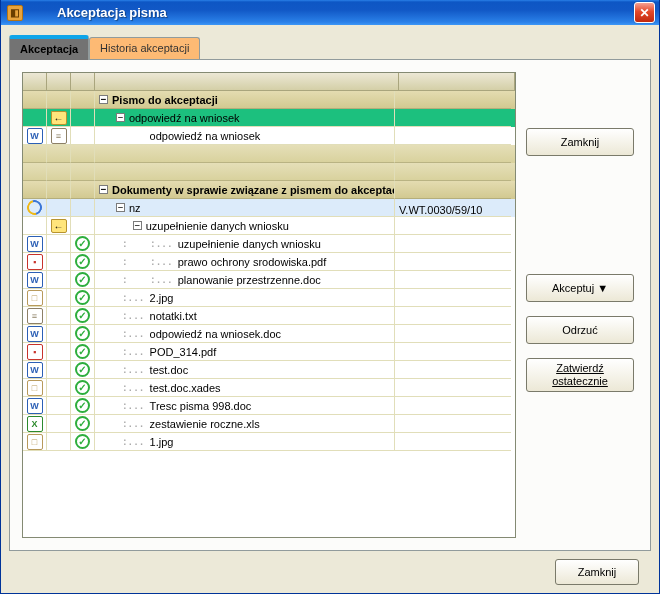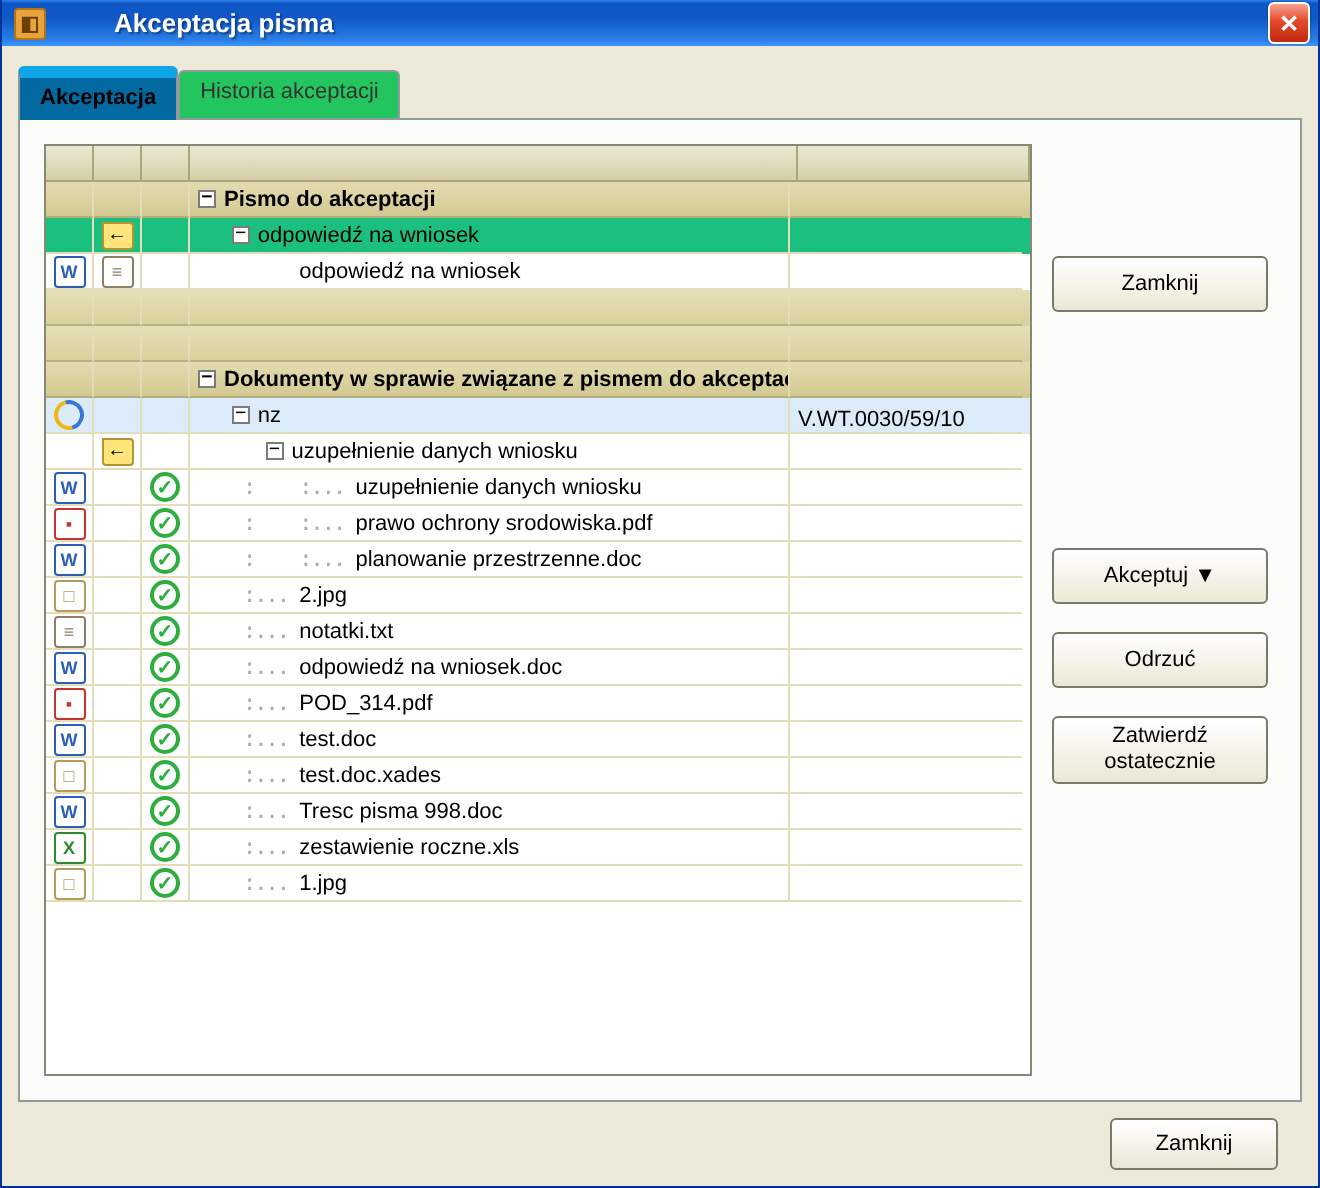--- a/index.html
+++ b/index.html
@@ -69,34 +69,34 @@
   }
   .tabs {
     display: flex;
     position: relative;
     z-index: 2;
   }
   .tab {
     padding: 4px 10px 4px 10px;
     border: 1px solid #919b9c;
     border-bottom: none;
-    background: #22c55e;
+    background: #fdba74;
     border-top-left-radius: 3px;
     border-top-right-radius: 3px;
     margin-right: 0;
     cursor: pointer;
     position: relative;
   }
   .tab.active {
-    background: #0369a1;
+    background: #737373;
     font-weight: bold;
     z-index: 3;
     padding-bottom: 5px;
     margin-bottom: -1px;
-    border-top: 6px solid #0ea5e9;
+    border-top: 4px solid #0ea5e9;
   }
   .tab:not(.active) {
     margin-top: 2px;
     color: #333;
   }
   .tab-panel {
     border: 1px solid #919b9c;
     background: #fcfcfa;
     flex: 1;
     display: flex;
@@ -248,21 +248,21 @@
     border: 1px solid #7a7a6a;
     border-radius: 3px;
     background: linear-gradient(to bottom, #ffffff, #ece8d6);
     font-size: 11px;
     cursor: pointer;
     display: flex;
     align-items: center;
     justify-content: center;
     padding: 0 6px;
   }
-  .btn.tall { height: 34px; flex-direction: column; line-height: 1.2; }
+  .btn.tall { height: 34px; flex-direction: column; line-height: 1.2; text-decoration: underline; }
   .gap-lg { height: 90px; }
   .footer {
     display: flex;
     justify-content: flex-end;
     padding: 8px 12px 0 0;
   }
   .footer .btn { width: 84px; height: 26px; }
 </style>
 </head>
 <body>

